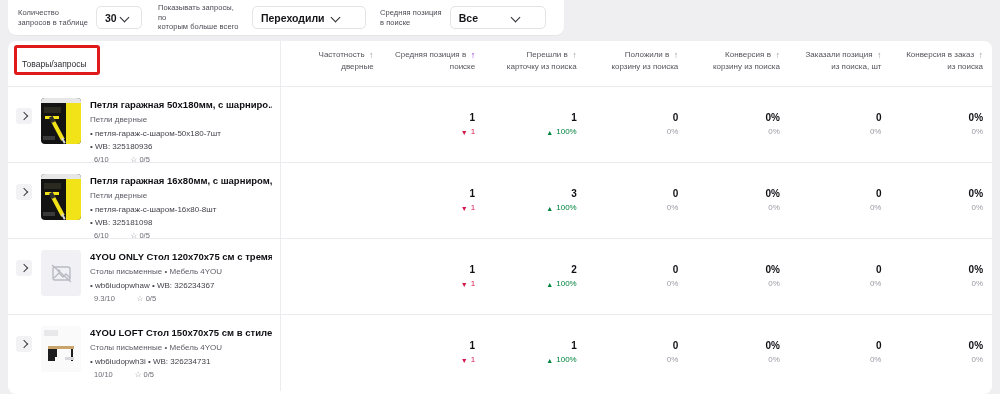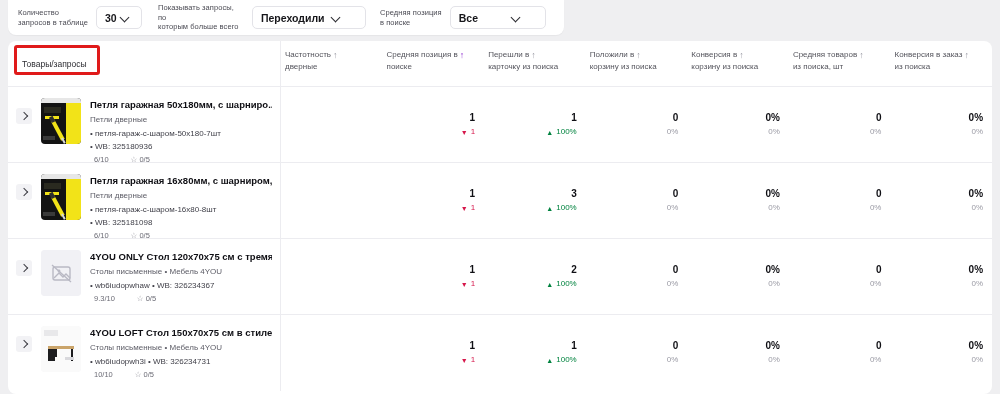--- a/index.html
+++ b/index.html
@@ -60,21 +60,21 @@
     display: flex; align-items: center; padding-left: 14px;
     border-right: 1px solid #ececf0; position: relative;
   }
   .sticky-label { font-size: 8.5px; color: #2d2d33; position: relative; z-index: 3; }
   .redbox {
     position: absolute; left: 6px; top: 4px; width: 86px; height: 30px;
     border: 3px solid #e01a1a; border-radius: 3px; z-index: 2;
   }
   .th-cells { flex: 1; display: flex; padding-top: 8px; }
   .th {
-    flex: 1 1 0; padding: 0 9px 0 4px; text-align: left;
+    flex: 1 1 0; padding: 0 9px 0 4px; text-align: right;
     font-size: 8px; line-height: 12px; color: #54545c;
   }
   .th .thline2 { display: block; }
   .sort-arrow {
     display: inline-block; width: 7px; color: #9a9aa4;
     font-size: 9px; line-height: 1; vertical-align: -1px; margin-left: 2px;
   }
   .sort-arrow.active { color: #8f2fd0; font-weight: bold; }
 
   
@@ -176,21 +176,21 @@
       <div class="th-sticky">
         <div class="redbox"></div>
         <span class="sticky-label">Товары/запросы</span>
       </div>
       <div class="th-cells" id="header-cells">
           <div class="th"><span>Частотность</span><span class="sort-arrow">↑</span><span class="thline2">дверные</span></div>
           <div class="th"><span>Средняя позиция в</span><span class="sort-arrow active">↑</span><span class="thline2">поиске</span></div>
           <div class="th"><span>Перешли в</span><span class="sort-arrow">↑</span><span class="thline2">карточку из поиска</span></div>
           <div class="th"><span>Положили в</span><span class="sort-arrow">↑</span><span class="thline2">корзину из поиска</span></div>
           <div class="th"><span>Конверсия в</span><span class="sort-arrow">↑</span><span class="thline2">корзину из поиска</span></div>
-          <div class="th"><span>Средняя товаров</span><span class="sort-arrow">↑</span><span class="thline2">из поиска, шт</span></div>
+          <div class="th"><span>Заказали позиция</span><span class="sort-arrow">↑</span><span class="thline2">из поиска, шт</span></div>
           <div class="th"><span>Конверсия в заказ</span><span class="sort-arrow">↑</span><span class="thline2">из поиска</span></div>
         </div>
     </div>
 
     <div class="tbody" id="tbody">
         <div class="row">
           <div class="cell-sticky">
             <div class="expander"></div>
             <div class="thumb">
               <svg width="40" height="46" viewBox="0 0 40 46">

